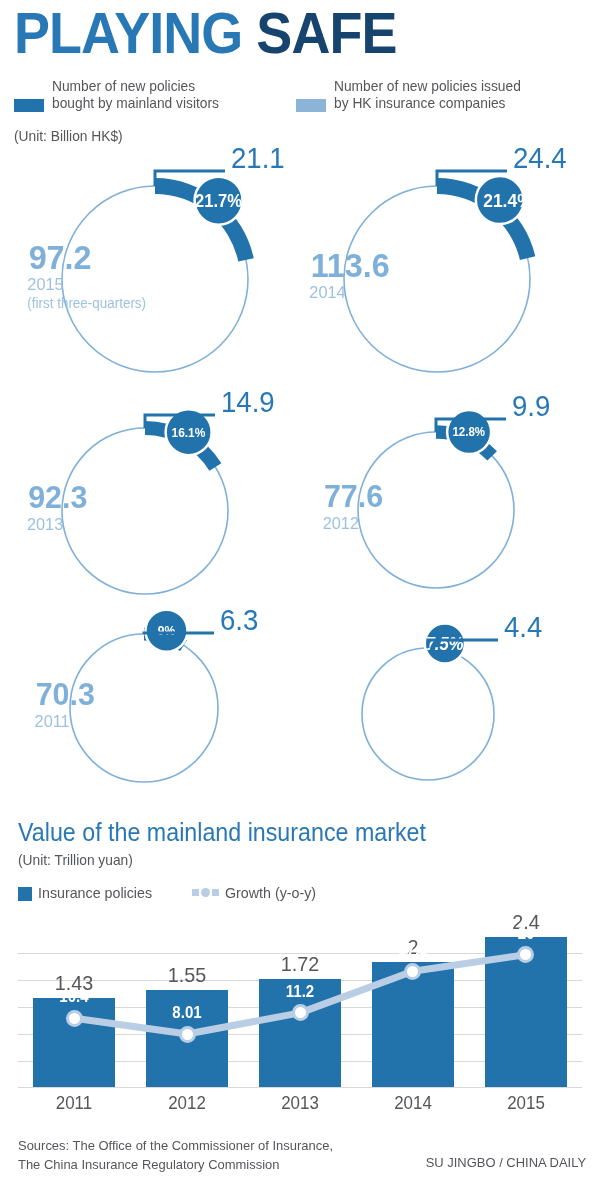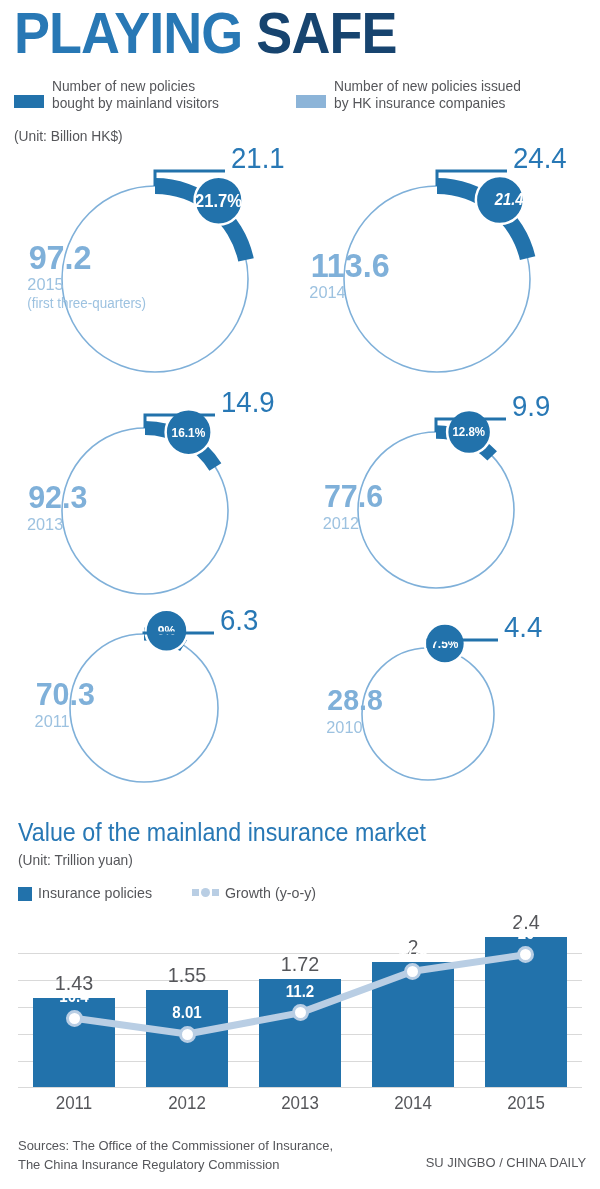--- a/index.html
+++ b/index.html
@@ -20,21 +20,21 @@
     font-weight:bold;
     letter-spacing:-1px;
     transform:scaleX(0.93);transform-origin:left top;
     white-space:nowrap;
   }
   .title .w1{color:#2878b5;}
   .title .w2{color:#17446f;}
 
   
   .toplegend{position:absolute;left:14px;top:78px;width:572px;}
-  .lg{position:absolute;display:flex;align-items:center;}
+  .lg{position:absolute;display:flex;align-items:flex-end;}
   .lg .sw{width:30px;height:13px;margin-top:13px;margin-right:8px;flex:none;}
   .lg .tx{font-size:14.5px;line-height:17px;color:#55565a;
            transform:scaleX(0.95);transform-origin:left top;white-space:nowrap;}
   .unit{position:absolute;left:14px;top:128px;font-size:14.5px;color:#55565a;
         transform:scaleX(0.95);transform-origin:left top;white-space:nowrap;}
 
   
   .donut{position:absolute;}
   .donut svg{display:block;overflow:visible;}
   .d-center{
@@ -126,21 +126,21 @@
       <svg class="donut" style="left:153px;top:169px;width:90px;height:21px;overflow:visible;">
      <path d="M 2 17 L 2 2 L 72 2" fill="none" stroke="#2272ab" stroke-width="3"></path>
    </svg>
       <div class="d-top" style="left:231px;top:143px;">21.1</div>
       <div class="donut" style="left:304px;top:146px;width:266px;height:266px;">
     <svg width="266" height="266" viewBox="0 0 266 266">
       <circle cx="133" cy="133" r="93" fill="none" stroke="#7fb0d9" stroke-width="1.6"></circle>
       <path d="M 133 32.095 A 100.905 100.905 0 0 1 231.33463409852956 110.36995886640268 L 215.9273642397738 113.9156795970124 A 85.095 85.095 0 0 0 133 47.905 Z" fill="#2272ab"></path>
       <circle cx="195.84240099015298" cy="54.05285525876937" r="24" fill="#2272ab" stroke="#ffffff" stroke-width="2.5"></circle>
     </svg>
-    <div class="d-pct" style="left:188px;top:30.05285525876937px;width:48px;height:48px;font-size:16px;font-style:italic;">
+    <div class="d-pct" style="left:180px;top:30.05285525876937px;width:48px;height:48px;font-size:19px;">
       <span style="transform:scaleX(0.92);display:inline-block;">21.4%</span>
     </div>
     <div class="d-center" style="top:101px;">
       <div class="d-val" style="font-size:34px;">113.6</div>
       <div class="d-yr">2014</div>
 
     </div>
   </div>
       <svg class="donut" style="left:435px;top:169px;width:90px;height:21px;overflow:visible;">
      <path d="M 2 17 L 2 2 L 72 2" fill="none" stroke="#2272ab" stroke-width="3"></path>
@@ -202,27 +202,22 @@
       <svg class="donut" style="left:142px;top:631px;width:90px;height:7px;overflow:visible;">
      <path d="M 2 3 L 2 2 L 72 2" fill="none" stroke="#2272ab" stroke-width="3"></path>
    </svg>
       <div class="d-top" style="left:220px;top:605px;">6.3</div>
       <div class="donut" style="left:322px;top:608px;width:212px;height:212px;">
     <svg width="212" height="212" viewBox="0 0 212 212">
       <circle cx="106" cy="106" r="66" fill="none" stroke="#7fb0d9" stroke-width="1.6"></circle>
       <path d="M 106 33.5 A 72.5 72.5 0 0 1 138.91431123111715 41.40202699634334 L 133.01243473450305 52.98511181079212 A 59.5 59.5 0 0 0 106 46.5 Z" fill="#2272ab"></path>
       <circle cx="122.92478887955315" cy="35.503180771168445" r="20" fill="#2272ab" stroke="#ffffff" stroke-width="2.5"></circle>
     </svg>
-    <div class="d-pct" style="left:102.92478887955315px;top:15.503180771168445px;width:40px;height:40px;font-size:13px;">
+    <div class="d-pct" style="left:102.92478887955315px;top:15.503180771168445px;width:40px;height:40px;font-size:18px;font-style:italic;">
       <span style="transform:scaleX(0.92);display:inline-block;">7.5%</span>
-    </div>
-    <div class="d-center" style="top:74px;">
-      <div class="d-val" style="font-size:30px;">28.8</div>
-      <div class="d-yr">2010</div>
-
     </div>
   </div>
       <svg class="donut" style="left:426px;top:638px;width:90px;height:14px;overflow:visible;">
      <path d="M 2 10 L 2 2 L 72 2" fill="none" stroke="#2272ab" stroke-width="3"></path>
    </svg>
       <div class="d-top" style="left:504px;top:612px;">4.4</div>
     </div>
 
   <div class="s2title">Value of the mainland insurance market</div>
   <div class="s2unit">(Unit: Trillion yuan)</div>

